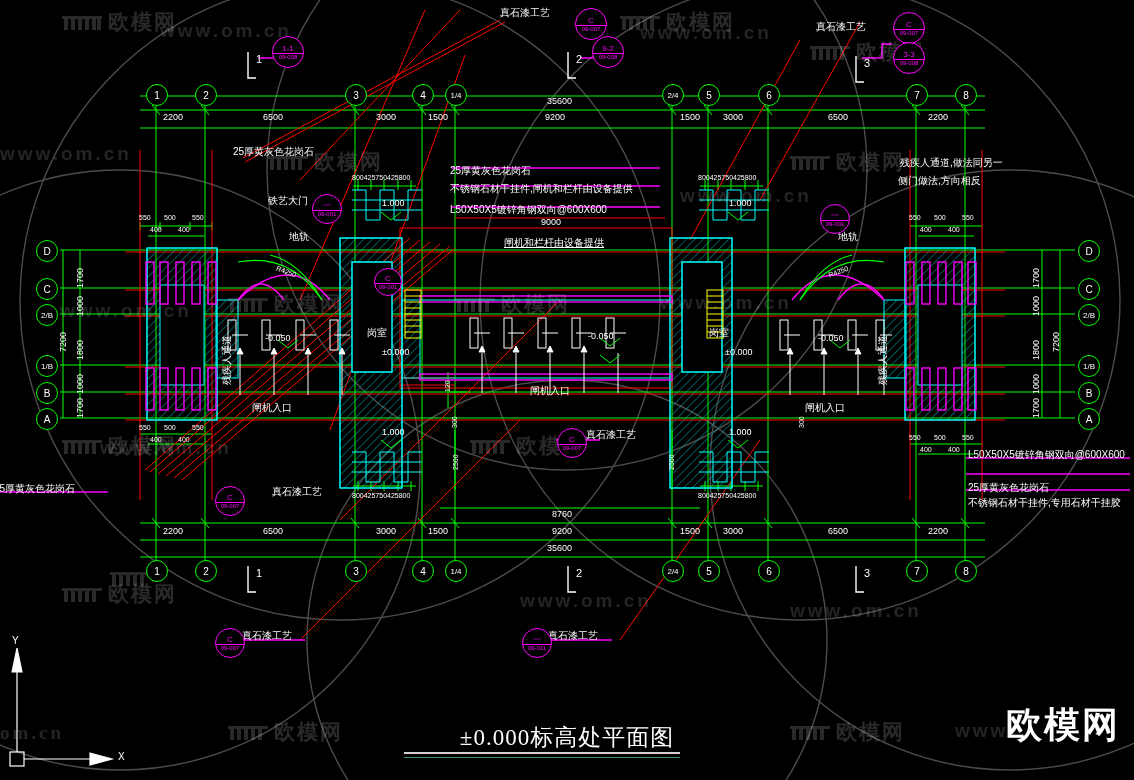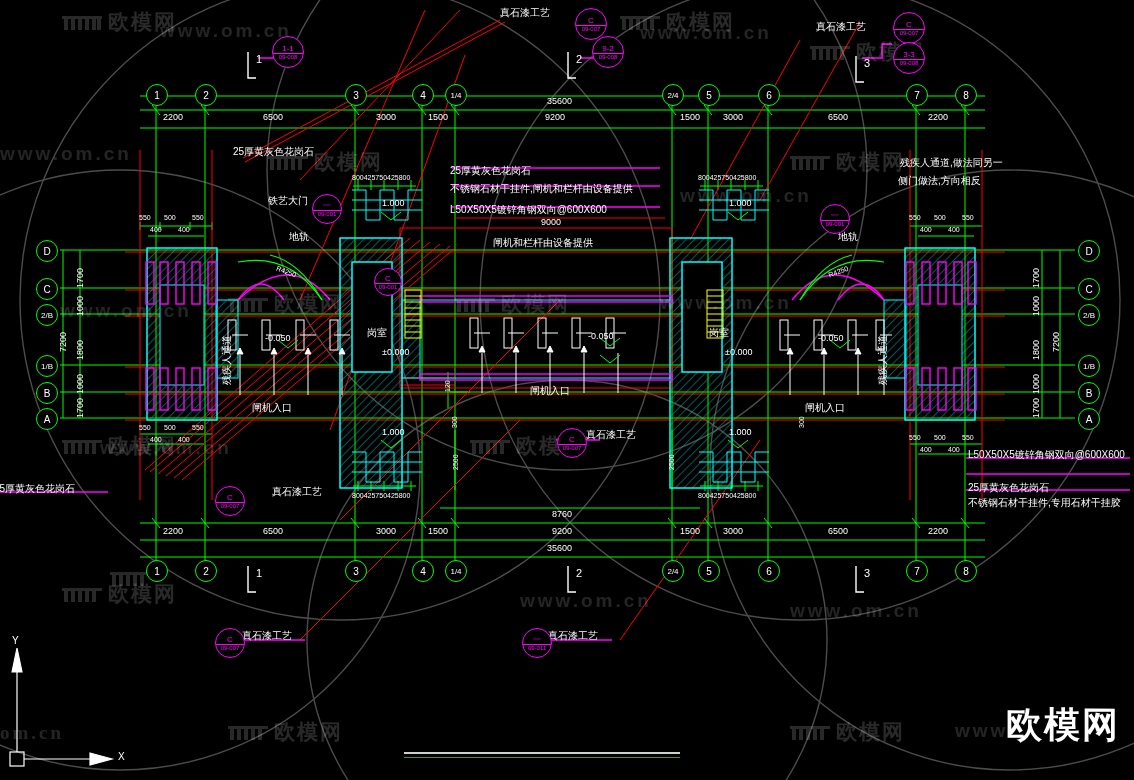--- a/index.html
+++ b/index.html
@@ -757,21 +757,21 @@
   <div class="txt wht vsm rot" style="left:452px;top:470px;">2500</div>
   <div class="txt wht vsm rot" style="left:668px;top:470px;">2500</div>
 
   <div class="txt wht md" style="left:233px;top:147px;">25厚黄灰色花岗石</div>
   <div class="txt wht md" style="left:268px;top:196px;">铁艺大门</div>
   <div class="txt wht md" style="left:289px;top:232px;">地轨</div>
 
   <div class="txt wht md" style="left:450px;top:166px;">25厚黄灰色花岗石</div>
   <div class="txt wht md" style="left:450px;top:184px;">不锈钢石材干挂件,闸机和栏杆由设备提供</div>
   <div class="txt wht md" style="left:450px;top:205px;">L50X50X5镀锌角钢双向@600X600</div>
-  <div class="txt wht md" style="left:493px;top:238px;">闸机和栏杆由设备提供</div>
+  <div class="txt wht md" style="left:504px;top:238px;text-decoration:underline;">闸机和栏杆由设备提供</div>
 
   <div class="txt wht md" style="left:900px;top:158px;">残疾人通道,做法同另一</div>
   <div class="txt wht md" style="left:898px;top:176px;">侧门做法,方向相反</div>
   <div class="txt wht md" style="left:838px;top:232px;">地轨</div>
 
   <div class="txt wht md" style="left:367px;top:328px;">岗室</div>
   <div class="txt wht md" style="left:709px;top:328px;">岗室</div>
 
   <div class="txt wht md rot" style="left:222px;top:385px;">残疾人通道</div>
   <div class="txt wht md rot" style="left:878px;top:385px;">残疾人通道</div>
@@ -857,20 +857,21 @@
   <div class="txt wht lg" style="left:256px;top:54px;">1</div>
   <div class="txt wht lg" style="left:576px;top:54px;">2</div>
   <div class="txt wht lg" style="left:864px;top:58px;">3</div>
   <div class="txt wht lg" style="left:256px;top:568px;">1</div>
   <div class="txt wht lg" style="left:576px;top:568px;">2</div>
   <div class="txt wht lg" style="left:864px;top:568px;">3</div>
 
   <div class="txt wht md" style="left:12px;top:636px;">Y</div>
   <div class="txt wht md" style="left:118px;top:752px;">X</div>
 
+  <div class="title">±0.000标高处平面图</div>
   <div class="titlerule"></div>
   <div class="titlerule2"></div>
 
   <div class="brand">
     <div class="b1">欧模网</div>
   </div>
 
 </div>
 
 </body></html>

